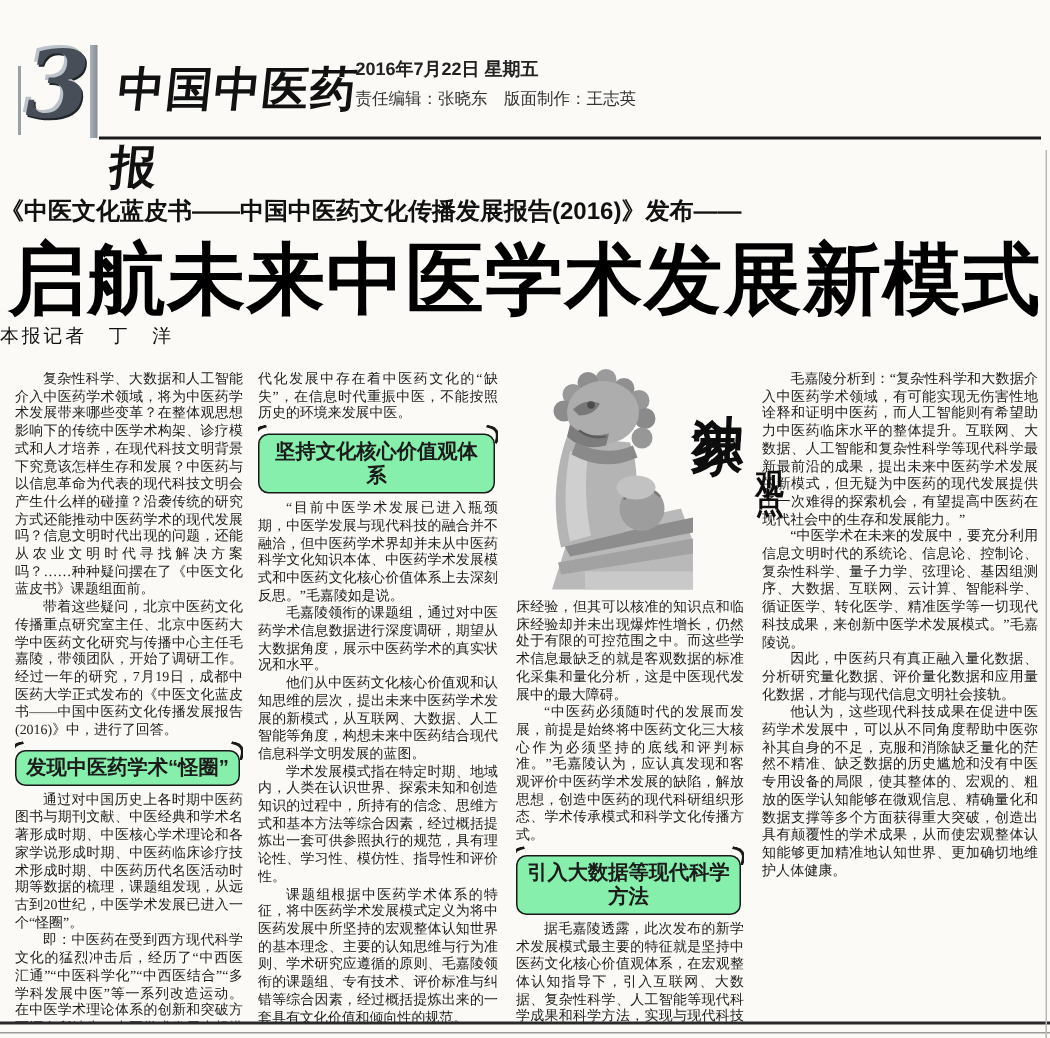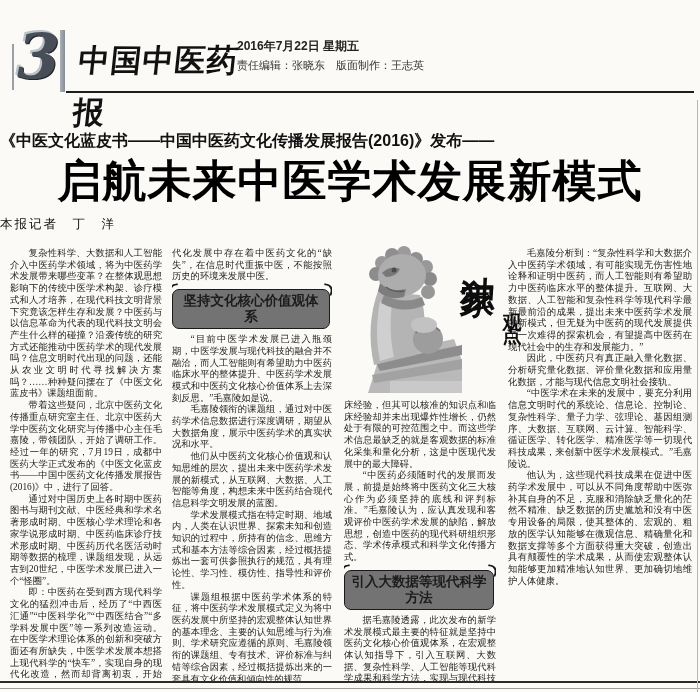--- a/index.html
+++ b/index.html
@@ -10,32 +10,32 @@
   .pageno-line{position:absolute;left:12px;top:44px;width:2px;height:46px;background:#9aa0a6;}
   .pageno{position:absolute;left:17px;top:22px;font-family:"DejaVu Serif",serif;font-style:italic;font-weight:900;font-size:62px;line-height:70px;color:#474e57;text-shadow:-2px -2px 0 #bcc2c9,1px 1px 0 #20252a;}
   .pageno-bar{position:absolute;left:60px;top:30px;width:5px;height:62px;background:linear-gradient(90deg,#aab1b8,#868d95);}
   .masthead-title{position:absolute;left:76px;top:34px;width:160px;font-family:"DejaVu Serif",serif;font-weight:900;font-size:31px;line-height:52px;letter-spacing:1px;transform:skewX(-6deg);color:#111;}
   .mast-date{position:absolute;left:237px;top:38px;font-family:"Liberation Sans",sans-serif;font-weight:bold;font-size:12px;color:#222;}
   .mast-editors{position:absolute;left:237px;top:58px;font-family:Liberation Sans, sans-serif;font-size:11px;color:#333;}
   .mast-rule{position:absolute;left:66px;top:91px;width:628px;height:2px;background:#1d1d1d;}
 
   
   .kicker{position:absolute;left:0;top:131px;width:700px;font-family:"Liberation Sans",sans-serif;font-weight:bold;font-size:16px;color:#111;}
-  .headline{position:absolute;left:0;top:152px;width:700px;text-align:center;font-family:Liberation Serif, serif;font-weight:900;font-size:44px;letter-spacing:1px;color:#000;}
+  .headline{position:absolute;left:0;top:152px;width:700px;text-align:center;font-family:Liberation Serif, serif;font-weight:900;font-size:52px;letter-spacing:1px;color:#000;}
   .byline{position:absolute;left:0;top:216px;width:700px;text-align:left;font-family:"DejaVu Serif",serif;font-size:12.5px;letter-spacing:2px;color:#111;}
 
   
   .col{position:absolute;top:248px;height:434px;overflow:hidden;text-align:justify;font-size:9.3px;line-height:11.7px;}
   .col1{left:10px;width:152px;}
   .col2{left:172px;width:160px;}
   .col3{left:344px;top:400px;height:282px;width:152px;}
   .col4{left:508px;width:184px;font-size:9.4px;}
   .para{margin:0;text-indent:2em;}
   .para.cont{text-indent:0;}
-  .subhead{position:relative;margin:6px 2px 5px 0;padding:3px 4px;border:1.5px solid #1a1a1a;border-radius:7px;text-align:center;font-family:"Liberation Sans",sans-serif;font-weight:bold;font-size:13.5px;line-height:16px;text-indent:0;background:#737373;}
+  .subhead{position:relative;margin:6px 2px 5px 0;padding:3px 4px;border:1.5px solid #1a1a1a;border-radius:7px;text-align:center;font-family:"Liberation Sans",sans-serif;font-weight:bold;font-size:13.5px;line-height:16px;text-indent:0;background:#86efac;}
   .subhead::before{content:'';position:absolute;left:-4px;top:-6px;width:8px;height:9px;border-top:2px solid #1a1a1a;border-left:2px solid #1a1a1a;border-top-left-radius:7px;transform:rotate(-14deg);}
   .subhead::after{content:'';position:absolute;right:-4px;top:-6px;width:8px;height:9px;border-top:2px solid #1a1a1a;border-right:2px solid #1a1a1a;border-top-right-radius:7px;transform:rotate(14deg);}
 
   
   .photo{position:absolute;left:350px;top:243px;width:112px;height:154px;}
   .stamp{position:absolute;left:452px;top:246px;width:80px;height:132px;}
   .v-text{writing-mode:vertical-rl;text-orientation:upright;font-family:"DejaVu Serif",serif;color:#0d0d0d;}
   .stamp-large{position:absolute;left:8px;top:2px;font-size:35px;line-height:40px;font-weight:900;letter-spacing:4px;transform:skewX(-3deg);}
   .stamp-small{position:absolute;left:50px;top:52px;font-size:19px;line-height:21px;font-weight:900;letter-spacing:11px;font-family:"Liberation Sans",sans-serif;}
 
@@ -57,42 +57,43 @@
   <div class="mast-editors">责任编辑：张晓东　版面制作：王志英</div>
   <div class="mast-rule"></div>
 
   <div class="kicker">《中医文化蓝皮书——中国中医药文化传播发展报告(2016)》发布——</div>
   <div class="headline">启航未来中医学术发展新模式</div>
   <div class="byline">本报记者　丁　洋</div>
 
   <div class="col col1">
       <p class="para">复杂性科学、大数据和人工智能介入中医药学术领域，将为中医药学术发展带来哪些变革？在整体观思想影响下的传统中医学术构架、诊疗模式和人才培养，在现代科技文明背景下究竟该怎样生存和发展？中医药与以信息革命为代表的现代科技文明会产生什么样的碰撞？沿袭传统的研究方式还能推动中医药学术的现代发展吗？信息文明时代出现的问题，还能从农业文明时代寻找解决方案吗？……种种疑问摆在了《中医文化蓝皮书》课题组面前。</p>
       <p class="para">带着这些疑问，北京中医药文化传播重点研究室主任、北京中医药大学中医药文化研究与传播中心主任毛嘉陵，带领团队，开始了调研工作。经过一年的研究，7月19日，成都中医药大学正式发布的《中医文化蓝皮书——中国中医药文化传播发展报告(2016)》中，进行了回答。</p>
+      <div class="subhead">发现中医药学术“怪圈”</div>
       <p class="para">通过对中国历史上各时期中医药图书与期刊文献、中医经典和学术名著形成时期、中医核心学术理论和各家学说形成时期、中医药临床诊疗技术形成时期、中医药历代名医活动时期等数据的梳理，课题组发现，从远古到20世纪，中医学术发展已进入一个“怪圈”。</p>
       <p class="para">即：中医药在受到西方现代科学文化的猛烈冲击后，经历了“中西医汇通”“中医科学化”“中西医结合”“多学科发展中医”等一系列改造运动。在中医学术理论体系的创新和突破方面还有所缺失，中医学术发展本想搭上现代科学的“快车”，实现自身的现代化改造，然而却背离初衷，开始“回归”古代，但是已不可能回到古代环境。</p>
     </div>
   <div class="col col2">
       <p class="para cont">代化发展中存在着中医药文化的“缺失”，在信息时代重振中医，不能按照历史的环境来发展中医。</p>
       <div class="subhead">坚持文化核心价值观体系</div>
-      <p class="para">“目前中医学术发展已进入瓶颈期，中医学发展与现代科技的融合并不融洽，而人工智能则有希望助力中医药临床水平的整体提升、中医药学术发展模式和中医药文化核心价值体系上去深刻反思。”毛嘉陵如是说。</p>
+      <p class="para">“目前中医学术发展已进入瓶颈期，中医学发展与现代科技的融合并不融洽，但中医药学术界却并未从中医药科学文化知识本体、中医药学术发展模式和中医药文化核心价值体系上去深刻反思。”毛嘉陵如是说。</p>
       <p class="para">毛嘉陵领衔的课题组，通过对中医药学术信息数据进行深度调研，期望从大数据角度，展示中医药学术的真实状况和水平。</p>
       <p class="para">他们从中医药文化核心价值观和认知思维的层次，提出未来中医药学术发展的新模式，从互联网、大数据、人工智能等角度，构想未来中医药结合现代信息科学文明发展的蓝图。</p>
       <p class="para">学术发展模式指在特定时期、地域内，人类在认识世界、探索未知和创造知识的过程中，所持有的信念、思维方式和基本方法等综合因素，经过概括提炼出一套可供参照执行的规范，具有理论性、学习性、模仿性、指导性和评价性。</p>
       <p class="para">课题组根据中医药学术体系的特征，将中医药学术发展模式定义为将中医药发展中所坚持的宏观整体认知世界的基本理念、主要的认知思维与行为准则、学术研究应遵循的原则、毛嘉陵领衔的课题组、专有技术、评价标准与纠错等综合因素，经过概括提炼出来的一套具有文化价值和倾向性的规范。</p>
     </div>
   <div class="col col3">
       <p class="para cont">床经验，但其可以核准的知识点和临床经验却并未出现爆炸性增长，仍然处于有限的可控范围之中。而这些学术信息最缺乏的就是客观数据的标准化采集和量化分析，这是中医现代发展中的最大障碍。</p>
       <p class="para">“中医药必须随时代的发展而发展，前提是始终将中医药文化三大核心作为必须坚持的底线和评判标准。”毛嘉陵认为，应认真发现和客观评价中医药学术发展的缺陷，解放思想，创造中医药的现代科研组织形态、学术传承模式和科学文化传播方式。</p>
       <div class="subhead">引入大数据等现代科学方法</div>
       <p class="para">据毛嘉陵透露，此次发布的新学术发展模式最主要的特征就是坚持中医药文化核心价值观体系，在宏观整体认知指导下，引入互联网、大数据、复杂性科学、人工智能等现代科学成果和科学方法，实现与现代科技文明的有效对接。</p>
     </div>
   <div class="col col4">
       <p class="para">毛嘉陵分析到：“复杂性科学和大数据介入中医药学术领域，有可能实现无伤害性地诠释和证明中医药，而人工智能则有希望助力中医药临床水平的整体提升。互联网、大数据、人工智能和复杂性科学等现代科学最新最前沿的成果，提出未来中医药学术发展的新模式，但无疑为中医药的现代发展提供了一次难得的探索机会，有望提高中医药在现代社会中的生存和发展能力。”</p>
+      <p class="para">“中医学术在未来的发展中，要充分利用信息文明时代的系统论、信息论、控制论、复杂性科学、量子力学、弦理论、基因组测序、大数据、互联网、云计算、智能科学、循证医学、转化医学、精准医学等一切现代科技成果，来创新中医学术发展模式。”毛嘉陵说。</p>
       <p class="para">因此，中医药只有真正融入量化数据、分析研究量化数据、评价量化数据和应用量化数据，才能与现代信息文明社会接轨。</p>
-      <p class="para">“中医学术在未来的发展中，要充分利用信息文明时代的系统论、信息论、控制论、复杂性科学、量子力学、弦理论、基因组测序、大数据、互联网、云计算、智能科学、循证医学、转化医学、精准医学等一切现代科技成果，来创新中医学术发展模式。”毛嘉陵说。</p>
       <p class="para">他认为，这些现代科技成果在促进中医药学术发展中，可以从不同角度帮助中医弥补其自身的不足，克服和消除缺乏量化的茫然不精准、缺乏数据的历史尴尬和没有中医专用设备的局限，使其整体的、宏观的、粗放的医学认知能够在微观信息、精确量化和数据支撑等多个方面获得重大突破，创造出具有颠覆性的学术成果，从而使宏观整体认知能够更加精准地认知世界、更加确切地维护人体健康。</p>
     </div>
 
   <div class="photo">
     <svg width="112" height="154" viewBox="0 0 112 154" xmlns="http://www.w3.org/2000/svg">
 
       <polygon points="30,112 104,96 112,118 112,150 18,150" fill="#b9b9b9"></polygon>
       <polygon points="26,120 112,102 112,112 30,128" fill="#8d8d8d"></polygon>
       <polygon points="22,132 112,116 112,126 24,140" fill="#a2a2a2"></polygon>
       <rect x="40" y="138" width="72" height="12" fill="#c9c9c9"></rect>

